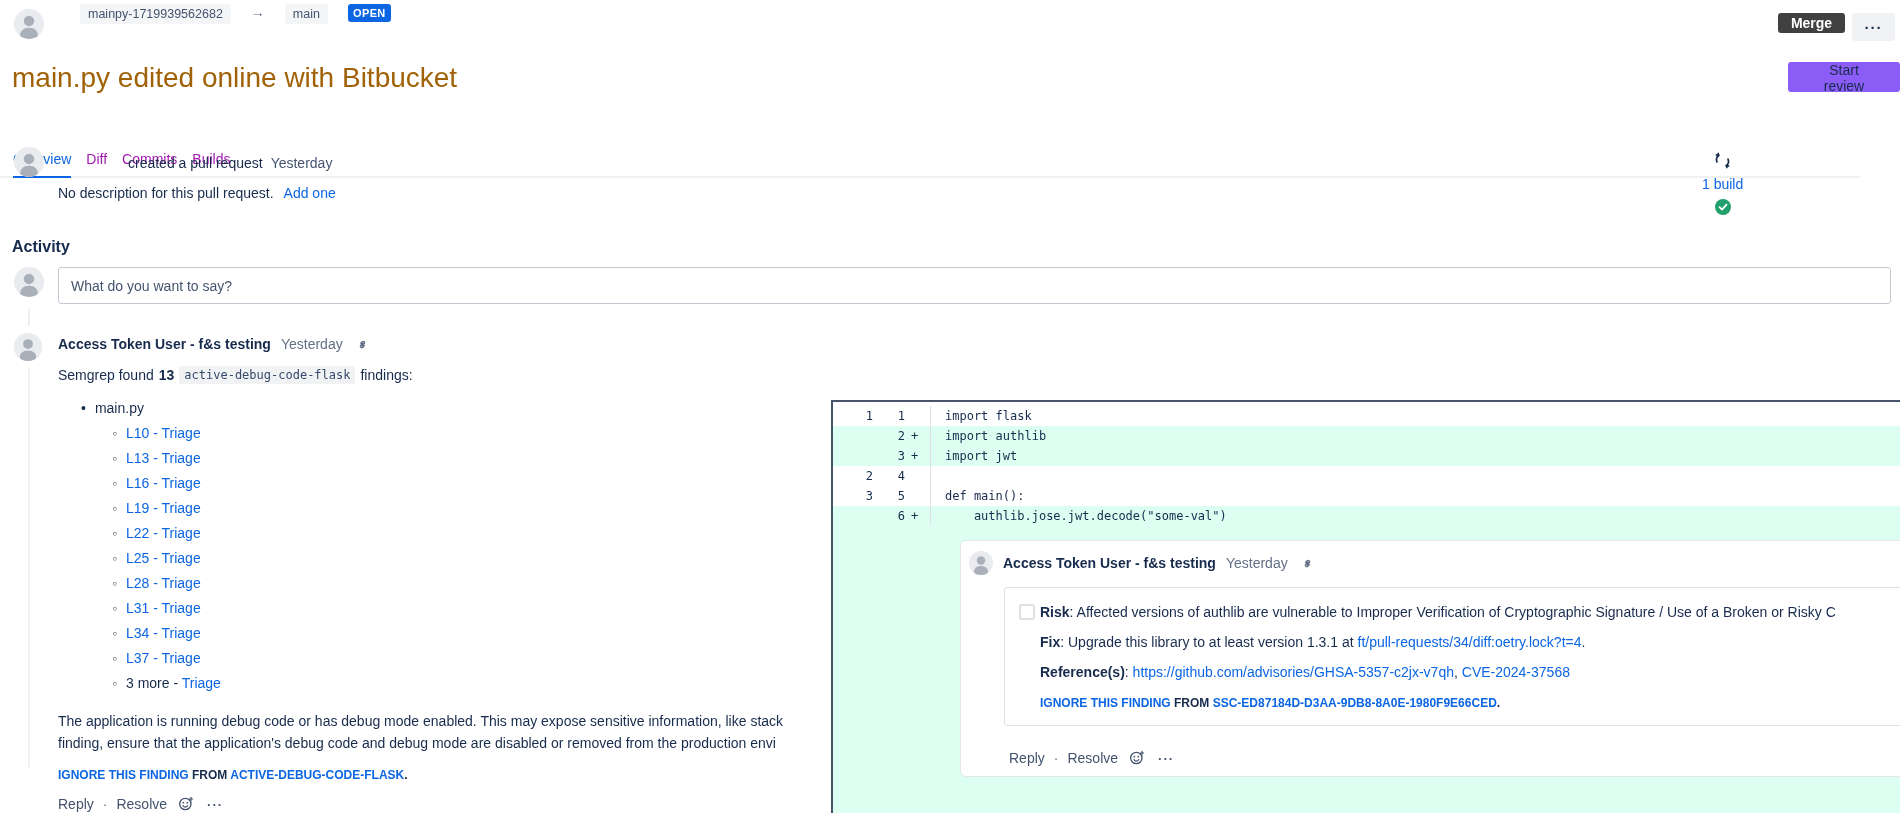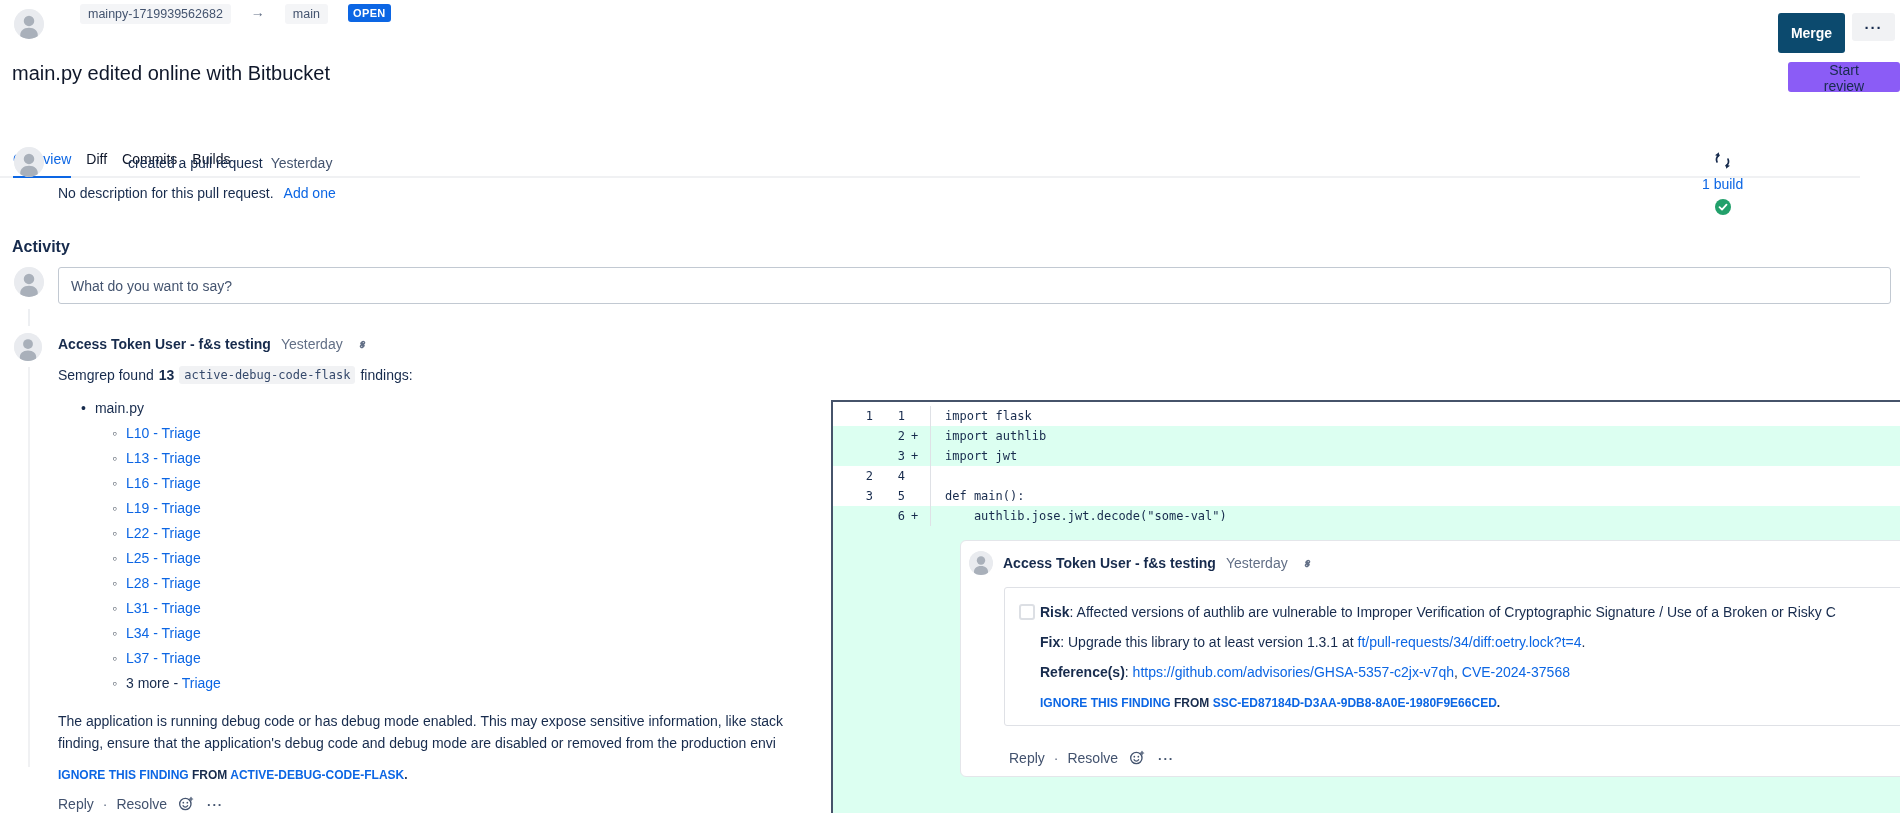--- a/index.html
+++ b/index.html
@@ -12,32 +12,32 @@
 
   
   .avatar { border-radius:50%; overflow:hidden; display:block; background:#EBEDF0; }
 
   
   .top-avatar { position:absolute; left:14px; top:9px; width:30px; height:30px; }
   .branch-row { position:absolute; left:80px; top:4px; display:flex; align-items:flex-start; gap:20px; }
   .chip { background:#F4F5F7; border-radius:3px; padding:3px 8px; font-size:12.5px; color:#44546F; }
   .arrow { color:#626F86; font-size:14px; }
   .open-badge { background:#0C66E4; color:#fff; border-radius:3px; font-size:11px; font-weight:700; padding:3px 5px; letter-spacing:.4px; }
-  .merge-btn { position:absolute; left:1778px; top:13px; width:67px; height:40px; background:#0c4a6e; color:#fff;
+  .merge-btn { position:absolute; left:1778px; top:13px; width:67px; height:20px; background:#404040; color:#fff;
     border:none; border-radius:3px; font-size:14px; font-weight:700; font-family:inherit; cursor:pointer; }
   .more-btn { position:absolute; left:1852px; top:13px; width:43px; height:28px; background:#F1F2F4; color:#172B4D;
     border:none; border-radius:3px; font-size:15px; font-weight:700; letter-spacing:1px; font-family:inherit; cursor:pointer; }
-  .page-title { position:absolute; left:12px; top:62px; font-size:20px; font-weight:500; color:#0f172a; }
+  .page-title { position:absolute; left:12px; top:62px; font-size:28px; font-weight:500; color:#a16207; }
   .start-review-btn { position:absolute; left:1788px; top:62px; height:30px; padding:0 20px; background:#8b5cf6; color:#172B4D;
     border:none; border-radius:3px; font-size:14px; font-family:inherit; cursor:pointer; }
 
   
   .tabs { position:absolute; left:0; top:103px; width:1860px; padding-left:13px; display:flex;
     border-bottom:2px solid #F0F1F3;margin-top:48px; }
-  .tab { font-size:14px; color:#0f172a; padding-bottom:9px; margin-right:15px; cursor:pointer; border-bottom:2px solid transparent; margin-bottom:-2px; }
+  .tab { font-size:14px; color:#a21caf; padding-bottom:9px; margin-right:15px; cursor:pointer; border-bottom:2px solid transparent; margin-bottom:-2px; }
   .tab.active { color:#0C66E4; border-bottom-color:#0C66E4; }
 
   
   .meta-avatar { position:absolute; left:14px; top:147px; width:30px; height:30px; }
   .pr-created { position:absolute; left:128px; top:155px; font-size:14px; }
   .pr-created .time { color:#44546F; margin-left:8px; }
   .build-status { position:absolute; left:1702px; top:152px; display:flex; align-items:center; gap:7px; font-size:14px;flex-direction:column; }
   .no-desc { position:absolute; left:58px; top:185px; font-size:14px; }
   .no-desc a { margin-left:10px; }
 

